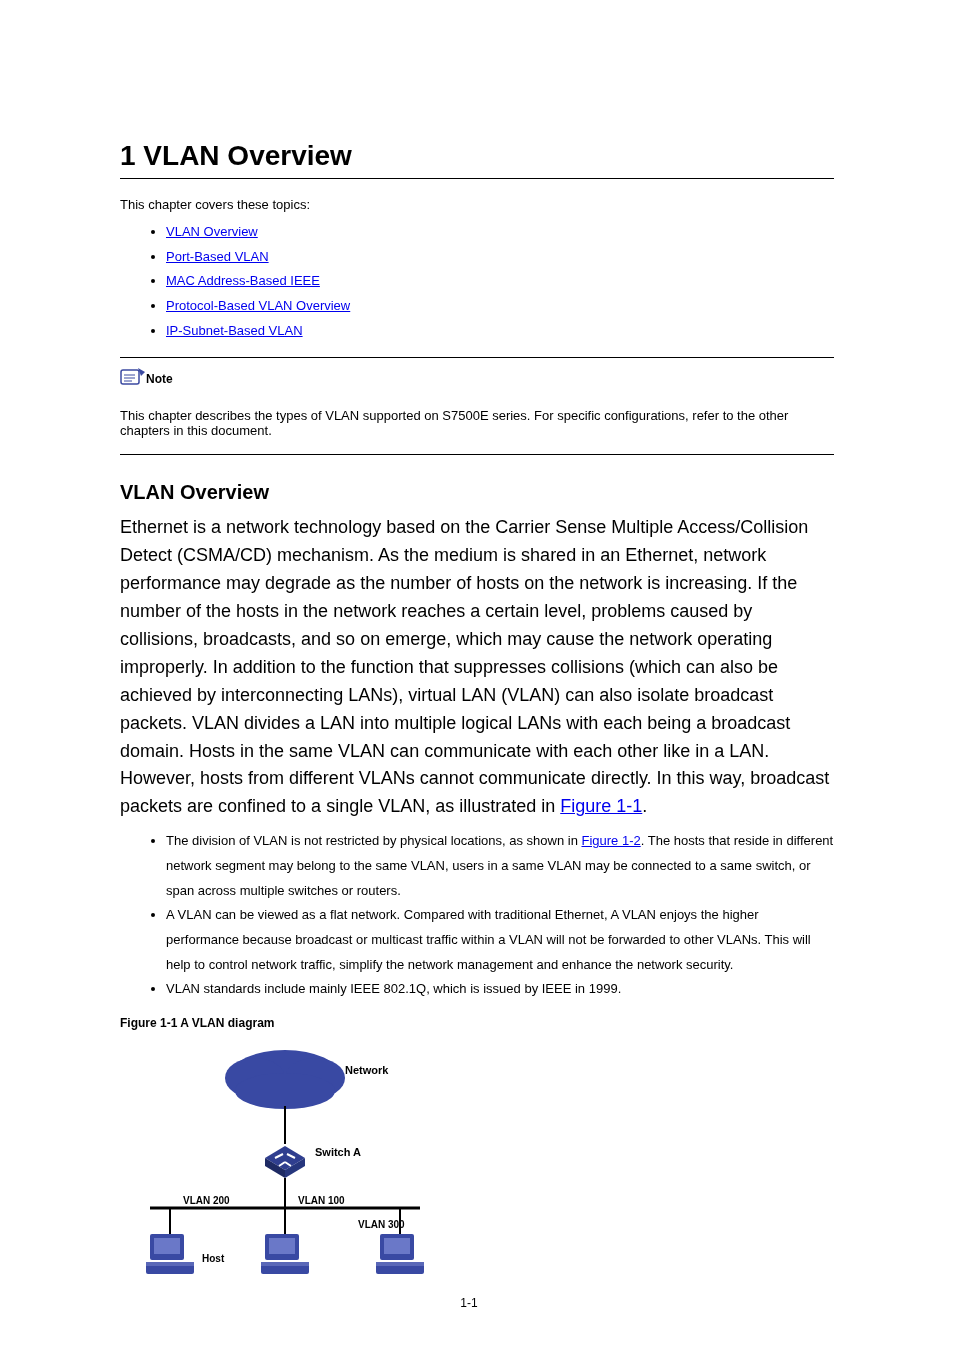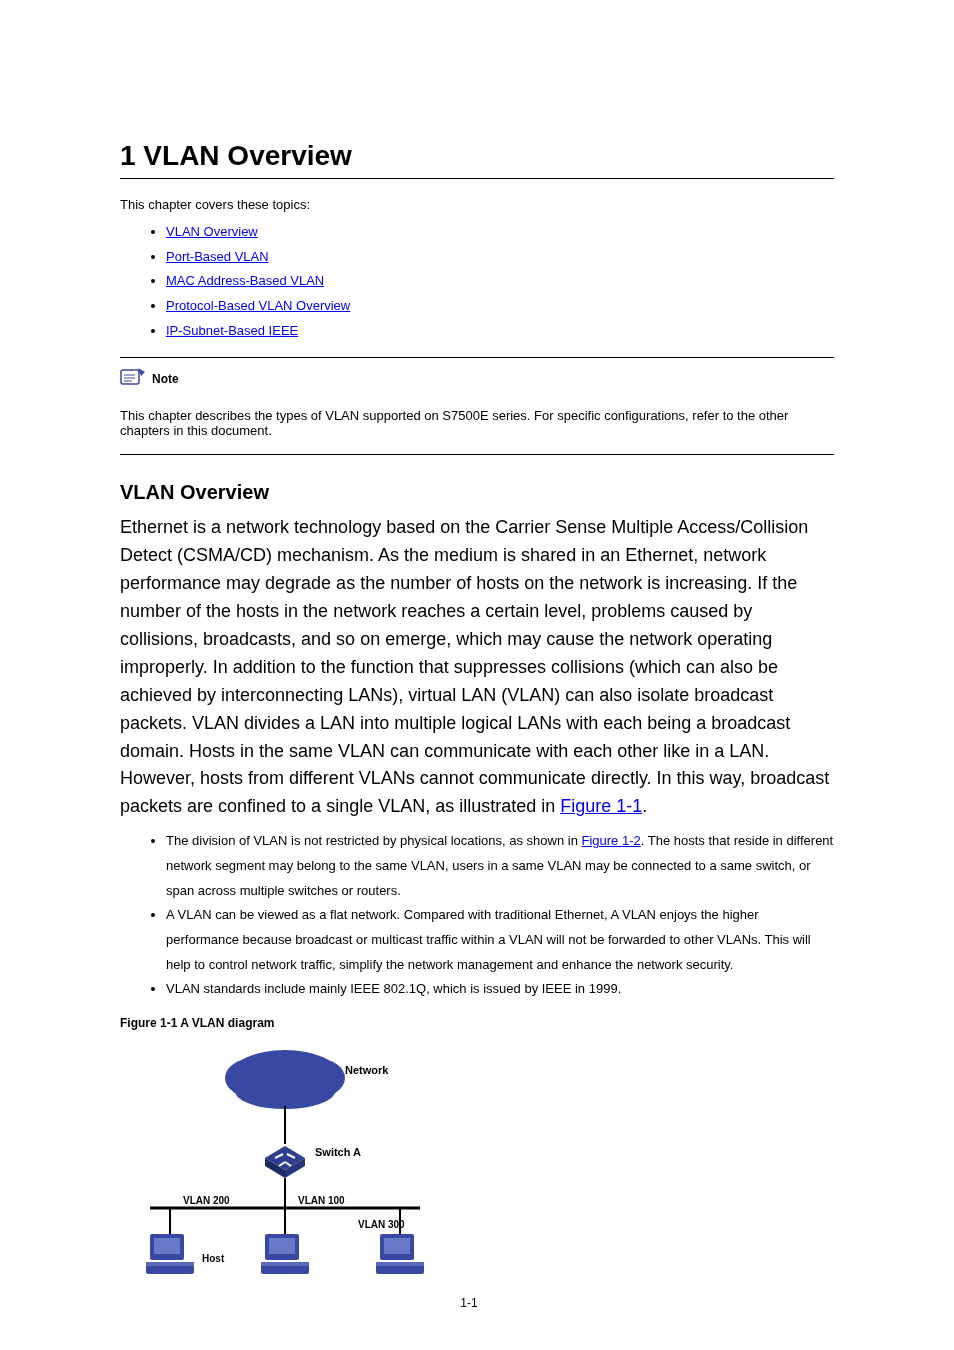--- a/index.html
+++ b/index.html
@@ -25,21 +25,21 @@
   hr.sep  { border: none; border-top: 1px solid #000; margin: 8px 0; }
   .intro-line { font-size: 13px; margin: 14px 0 8px 0; }
   ul.bullets {
     list-style: disc;
     padding-left: 46px;
     margin: 0 0 10px 0;
   }
   ul.bullets li { font-size: 13px; line-height: 1.9; }
   a.link { color: #0000ee; text-decoration: underline; }
   .note-block { margin: 14px 0 18px 0; }
-  .note-header { display: flex; align-items: center; gap: 6px; margin: 4px 0; }
+  .note-header { display: flex; align-items: center; margin: 4px 0; }
   .note-label { font-weight: bold; font-size: 12px; }
   .note-text { font-size: 13px; margin: 16px 0; }
   h2.section { font-size: 20px; font-weight: bold; margin: 26px 0 10px 0; }
   p.body { font-size: 18px; line-height: 1.55; margin: 8px 0; }
   .fig-label { font-weight: bold; font-size: 12px; margin-top: 14px; }
   .diagram-wrap { width: 330px; margin: 6px 0 0 0; font-weight: bold; }
   .page-num {
     position: absolute;
     bottom: 40px;
     left: 0; right: 16px;
@@ -56,23 +56,23 @@
     <span>1</span>
     <span>VLAN Overview</span>
   </div>
   <hr class="thin">
 
   <div class="intro-line">This chapter covers these topics:</div>
 
   <ul class="bullets">
     <li><a class="link" href="#">VLAN Overview</a></li>
     <li><a class="link" href="#">Port-Based VLAN</a></li>
-    <li><a class="link" href="#">MAC Address-Based VLAN</a></li>
+    <li><a class="link" href="#">MAC Address-Based IEEE</a></li>
     <li><a class="link" href="#">Protocol-Based VLAN Overview</a></li>
-    <li><a class="link" href="#">IP-Subnet-Based IEEE</a></li>
+    <li><a class="link" href="#">IP-Subnet-Based VLAN</a></li>
   </ul>
 
   <div class="note-block">
     <hr class="sep">
     <div class="note-header">
       <span>
         <svg width="26" height="22" viewBox="0 0 26 22">
           <rect x="1" y="4" width="18" height="14" rx="2" fill="#fff" stroke="#3b4aa1" stroke-width="1.5"></rect>
           <line x1="4" y1="9" x2="15" y2="9" stroke="#3b4aa1" stroke-width="1"></line>
           <line x1="4" y1="12" x2="15" y2="12" stroke="#3b4aa1" stroke-width="1"></line>

